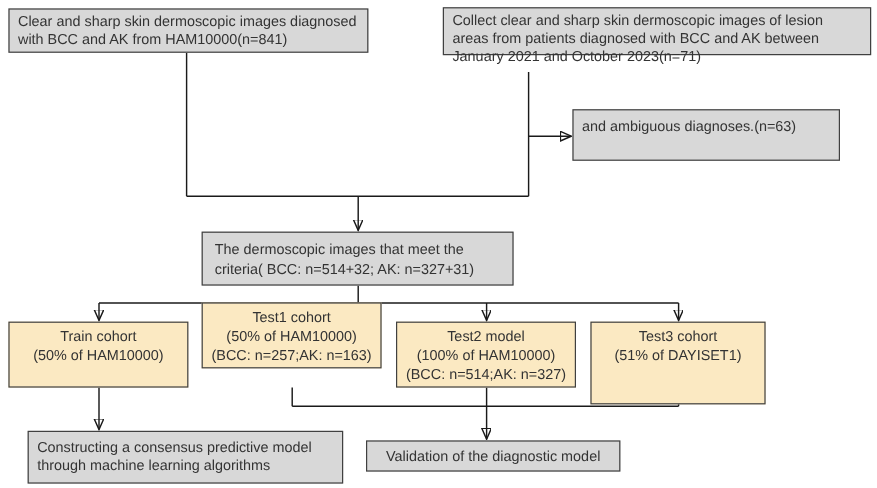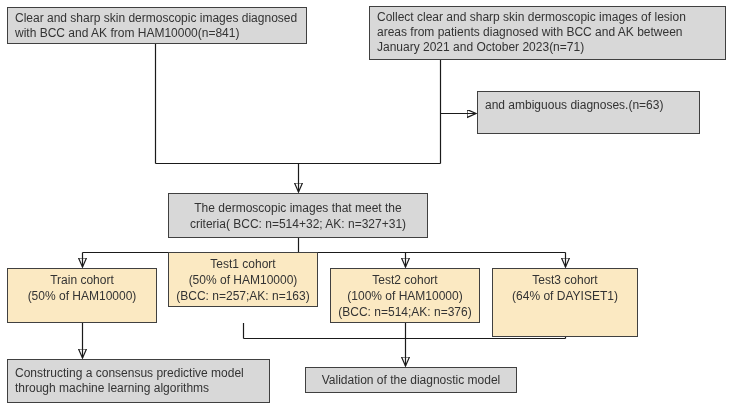--- a/index.html
+++ b/index.html
@@ -85,58 +85,58 @@
     <path d="M565.5,323 V338.5"></path>
     <path d="M243.5,338.5 H565.5"></path>
     <path d="M405.5,338.5 L405.5,366" marker-end="url(#arrow)"></path>
   </svg>
 
   <div class="box gray pad" style="left:7px; top:7px; width:300px; height:37px;">
     <div class="ln">Clear and sharp skin dermoscopic images diagnosed</div>
     <div class="ln">with BCC and AK from HAM10000(n=841)</div>
   </div>
 
-  <div class="box gray pad" style="left:369px; top:6px; width:357px; height:54px;">
+  <div class="box gray pad" style="left:369px; top:6px; width:357px; height:40px;">
     <div class="ln">Collect clear and sharp skin dermoscopic images of lesion</div>
     <div class="ln">areas from patients diagnosed with BCC and AK between</div>
     <div class="ln">January 2021 and October 2023(n=71)</div>
   </div>
 
   <div class="box gray pad" style="left:477px; top:91px; width:223px; height:43px; padding-top:6px;">
     <div class="ln">and ambiguous diagnoses.(n=63)</div>
   </div>
 
-  <div class="box gray criteria-box" style="left:168px; top:193px; width:260px; height:45px;text-align:center;">
+  <div class="box gray criteria-box" style="left:168px; top:193px; width:260px; height:45px;">
     <div class="ln">The dermoscopic images that meet the</div>
     <div class="ln">criteria( BCC: n=514+32; AK: n=327+31)</div>
   </div>
 
   <div class="box yellow cohort" style="left:7px; top:268px; width:150px; height:55px;">
     <div class="ln">Train cohort</div>
     <div class="ln">(50% of HAM10000)</div>
   </div>
 
   <div class="box yellow cohort" style="left:168px; top:252px; width:150px; height:55px;">
     <div class="ln">Test1 cohort</div>
     <div class="ln">(50% of HAM10000)</div>
     <div class="ln">(BCC: n=257;AK: n=163)</div>
   </div>
 
   <div class="box yellow cohort" style="left:330px; top:268px; width:150px; height:55px;">
-    <div class="ln">Test2 cohort</div>
+    <div class="ln">Test2 model</div>
     <div class="ln">(100% of HAM10000)</div>
-    <div class="ln">(BCC: n=514;AK: n=376)</div>
+    <div class="ln">(BCC: n=514;AK: n=327)</div>
   </div>
 
   <div class="box yellow cohort" style="left:492px; top:268px; width:146px; height:69px;">
     <div class="ln">Test3 cohort</div>
-    <div class="ln">(64% of DAYISET1)</div>
+    <div class="ln">(51% of DAYISET1)</div>
   </div>
 
-  <div class="box gray pad" style="left:7px; top:359px; width:263px; height:44px; padding-top:6px;">
+  <div class="box gray pad" style="left:23px; top:359px; width:263px; height:44px; padding-top:6px;">
     <div class="ln">Constructing a consensus predictive model</div>
     <div class="ln">through machine learning algorithms</div>
   </div>
 
   <div class="box gray validation-box" style="left:305px; top:367px; width:212px; height:26px;">
     <div class="ln">Validation of the diagnostic model</div>
   </div>
 
 </div>
 

